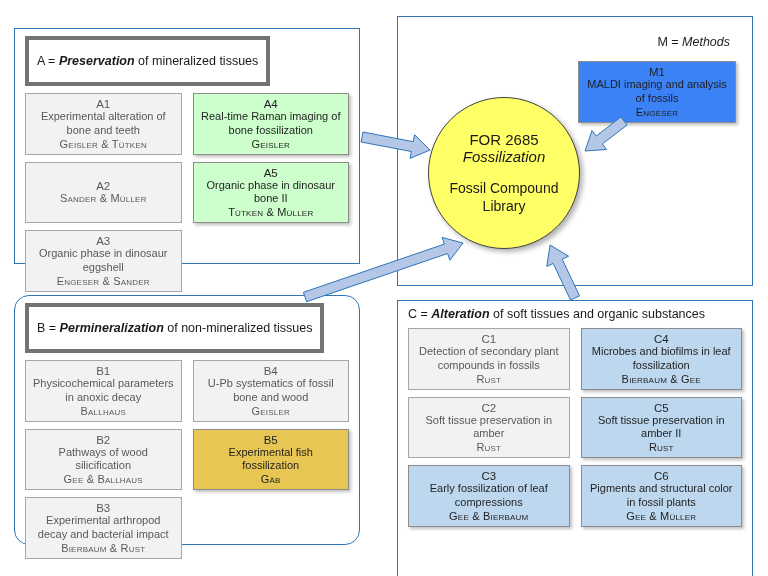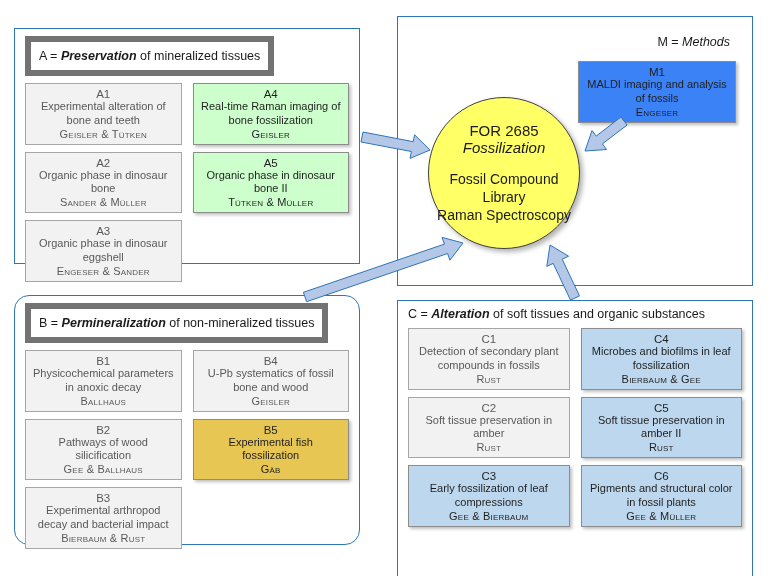--- a/index.html
+++ b/index.html
@@ -8,21 +8,21 @@
     position:relative; background:#ffffff; overflow:hidden;
     font-family:"Liberation Sans", sans-serif; color:#1a1a1a;
   }
   .group { position:absolute; background:#ffffff; border:1.5px solid #2e75b6; }
   #group-a { left:14px;  top:28px;  width:346px; height:236px; padding:7px 10px; }
   #group-m { left:397px; top:16px;  width:356px; height:270px; }
   #group-b { left:14px;  top:295px; width:346px; height:250px; padding:7px 10px;border-radius:15px; }
   #group-c { left:397px; top:300px; width:356px; height:313px; padding:6px 10px; }
 
   .group-title { font-size:12.5px; color:#1a1a1a; white-space:nowrap; }
-  .group-title.boxed { display:inline-block; border:6px solid #737373; background:#fff; padding:7px 8px; }
+  .group-title.boxed { display:inline-block; border:4px solid #737373; background:#fff; padding:14px 8px; }
   .em-bi { font-weight:bold; font-style:italic; }
   .em-i  { font-style:italic; }
 
   .cards { display:grid; grid-template-columns:1fr 1fr; gap:7px 11px; margin-top:7px; }
   .card {
     border:1px solid #a6a6a6; background:#f2f2f2; color:#595959;
     padding:4px 6px; text-align:center; min-height:54px;
     display:flex; flex-direction:column; justify-content:center;
   }
   .card-id    { font-size:11.5px; }
@@ -62,21 +62,20 @@
       <div class="card-title">Experimental alteration of bone and teeth</div>
       <div class="card-names">Geisler &amp; Tütken</div>
     </div>
     <div class="card green">
       <div class="card-id">A4</div>
       <div class="card-title">Real-time Raman imaging of bone fossilization</div>
       <div class="card-names">Geisler</div>
     </div>
     <div class="card">
       <div class="card-id">A2</div>
-      <div class="card-title">Organic phase in dinosaur bone</div>
       <div class="card-names">Sander &amp; Müller</div>
     </div>
     <div class="card green">
       <div class="card-id">A5</div>
       <div class="card-title">Organic phase in dinosaur bone II</div>
       <div class="card-names">Tütken &amp; Müller</div>
     </div>
     <div class="card">
       <div class="card-id">A3</div>
       <div class="card-title">Organic phase in dinosaur eggshell</div>
@@ -91,21 +90,20 @@
   </div>
   <div class="card purple" id="card-m1">
     <div class="card-id">M1</div>
     <div class="card-title">MALDI imaging and analysis of fossils</div>
     <div class="card-names">Engeser</div>
   </div>
   <div id="center-circle">
     <div class="l1">FOR 2685</div>
     <div class="l2">Fossilization</div>
     <div class="l3">Fossil Compound Library</div>
-    <div class="l4">Raman Spectroscopy</div>
   </div>
 </div>
 
 <div class="group" id="group-b">
   <div class="group-title boxed">
     <span>B = </span><span class="em-bi">Permineralization</span><span> of non-mineralized tissues</span>
   </div>
   <div class="cards">
     <div class="card">
       <div class="card-id">B1</div>

